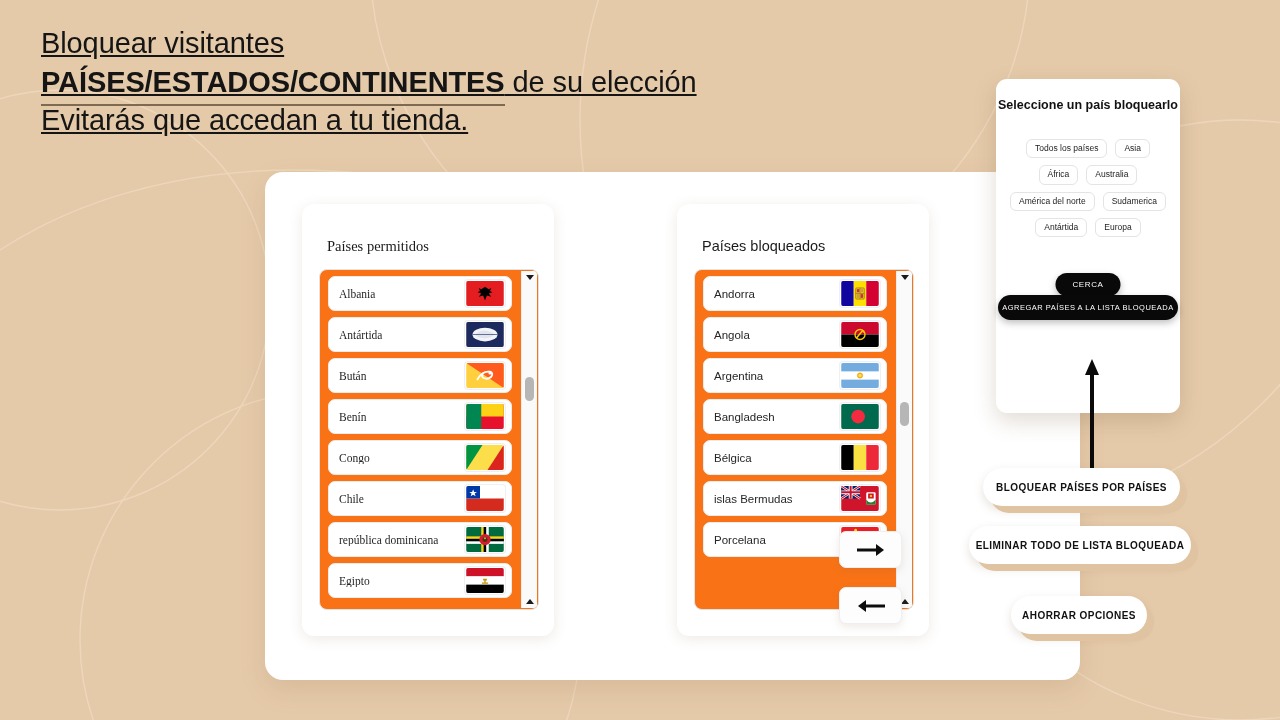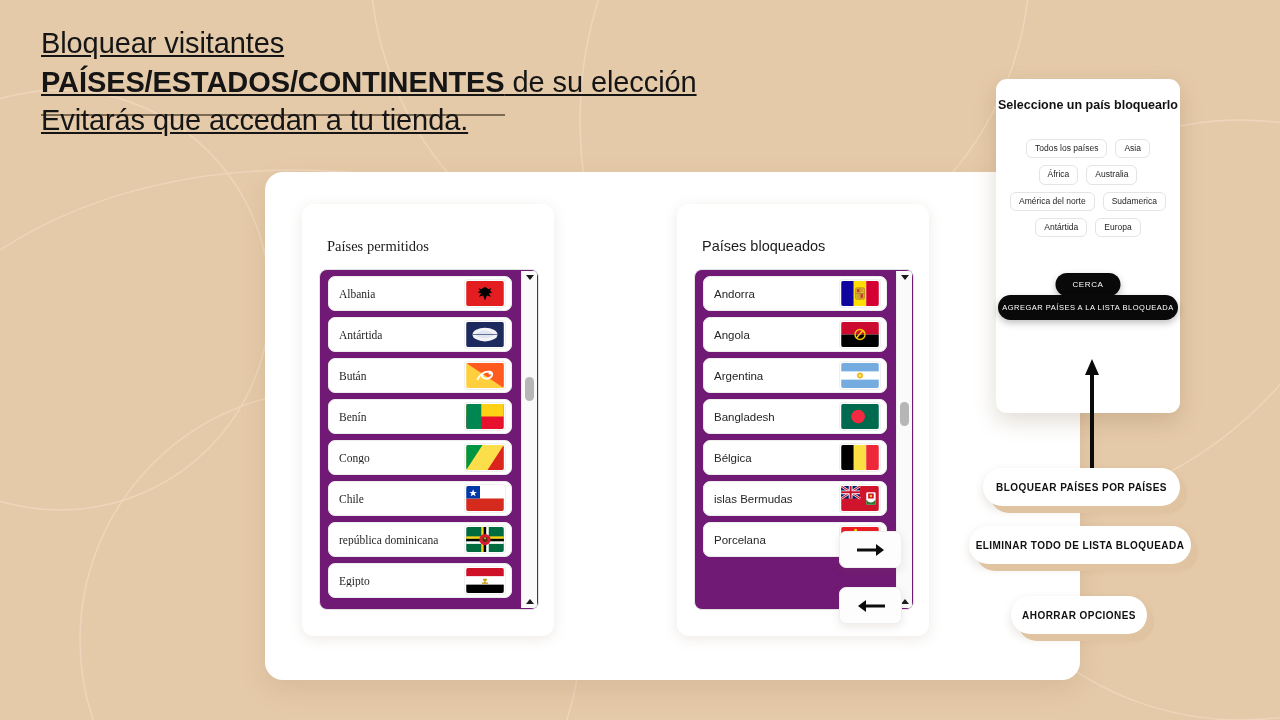--- a/index.html
+++ b/index.html
@@ -34,21 +34,21 @@
     line-height: 1.33;
     font-size: 29px;
     font-weight: 400;
     letter-spacing: -0.1px;
     text-decoration: underline;
   }
   #headline .line { white-space: nowrap; display: block; }
   #headline .strong {
     font-weight: 700;
     border-bottom: 2px solid #7d6a52;
-    padding-bottom: 16px;
+    padding-bottom: 6px;
   }
 
   
   #main-card {
     position: absolute;
     left: 265px;
     top: 172px;
     width: 815px;
     height: 508px;
     background: #ffffff;
@@ -79,21 +79,21 @@
   }
 
   .list-box {
     position: absolute;
     left: 17px;
     top: 65px;
     width: 218px;
     height: 339px;
     border: 1px solid #e3e3e3;
     border-radius: 8px;
-    background: #701a75;
+    background: #f97316;
     overflow: hidden;
   }
   .list-inner {
     position: absolute;
     left: 0; top: 0;
     width: 200px;
     height: 339px;
     padding: 6px 0 0 0;
     box-sizing: border-box;
   }

